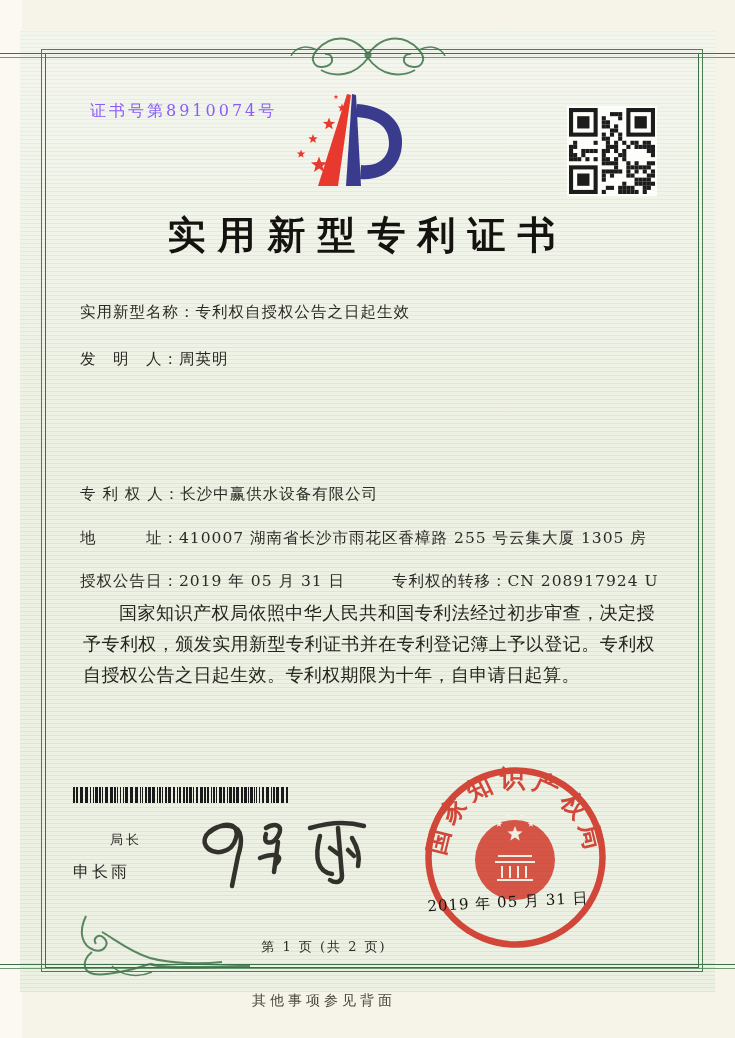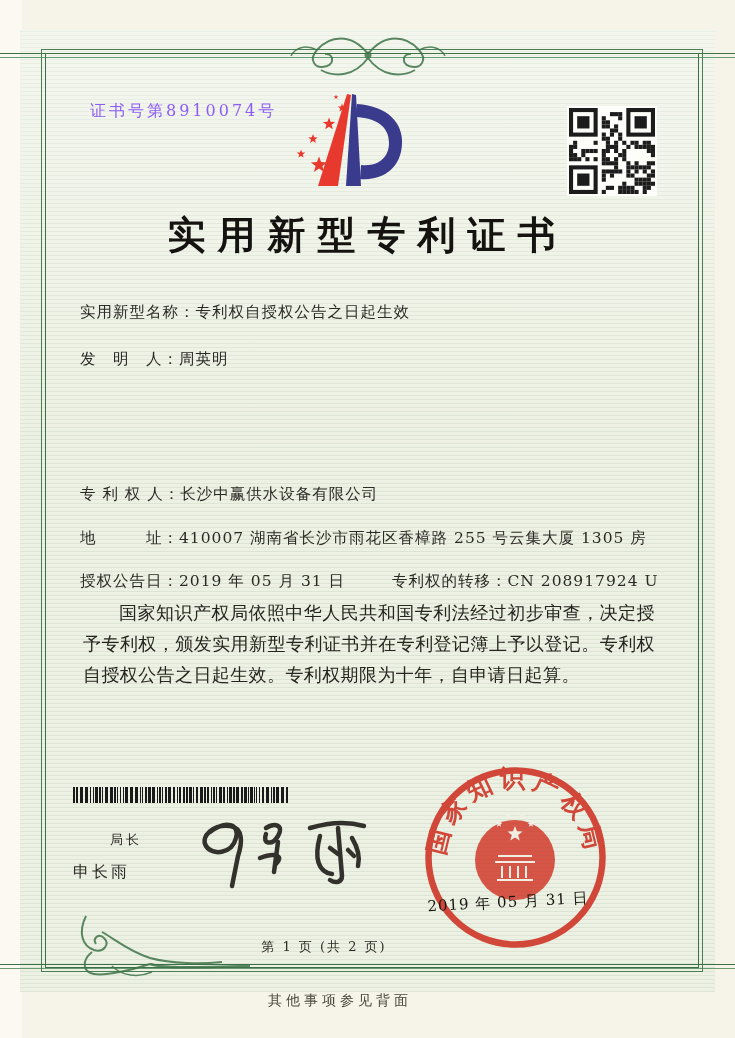--- a/index.html
+++ b/index.html
@@ -41,21 +41,21 @@
   .barcode{position:absolute;left:73px;top:787px;}
   .signer-title{position:absolute;left:73px;top:831px;font-size:13px;letter-spacing:3px;margin-left:37px;}
   .signer-name{position:absolute;left:73px;top:862px;font-size:16px;letter-spacing:3px;}
   .signature{position:absolute;left:180px;top:798px;}
   .seal{position:absolute;left:418px;top:760px;}
   .seal-date{
     position:absolute;left:424px;top:893px;width:168px;text-align:center;
     font-size:15px;color:#171510;letter-spacing:1px;transform:rotate(-3deg);
   }
   .page-number{position:absolute;left:0;top:938px;width:648px;text-align:center;font-size:13px;letter-spacing:2px;color:#2e2c27;}
-  .back-note{position:absolute;left:0;top:992px;width:648px;text-align:center;font-size:14px;letter-spacing:4px;color:#4a473f;padding-left:16px;}
+  .back-note{position:absolute;left:0;top:992px;width:648px;text-align:center;font-size:14px;letter-spacing:4px;color:#4a473f;}
   .ornament-top{position:absolute;left:50%;top:26px;transform:translateX(-50%);}
   .flourish-bl{position:absolute;left:72px;top:912px;}
 </style>
 </head>
 <body>
 
 <div id="canvas">
 
   <div class="photo-edge"></div>
 

